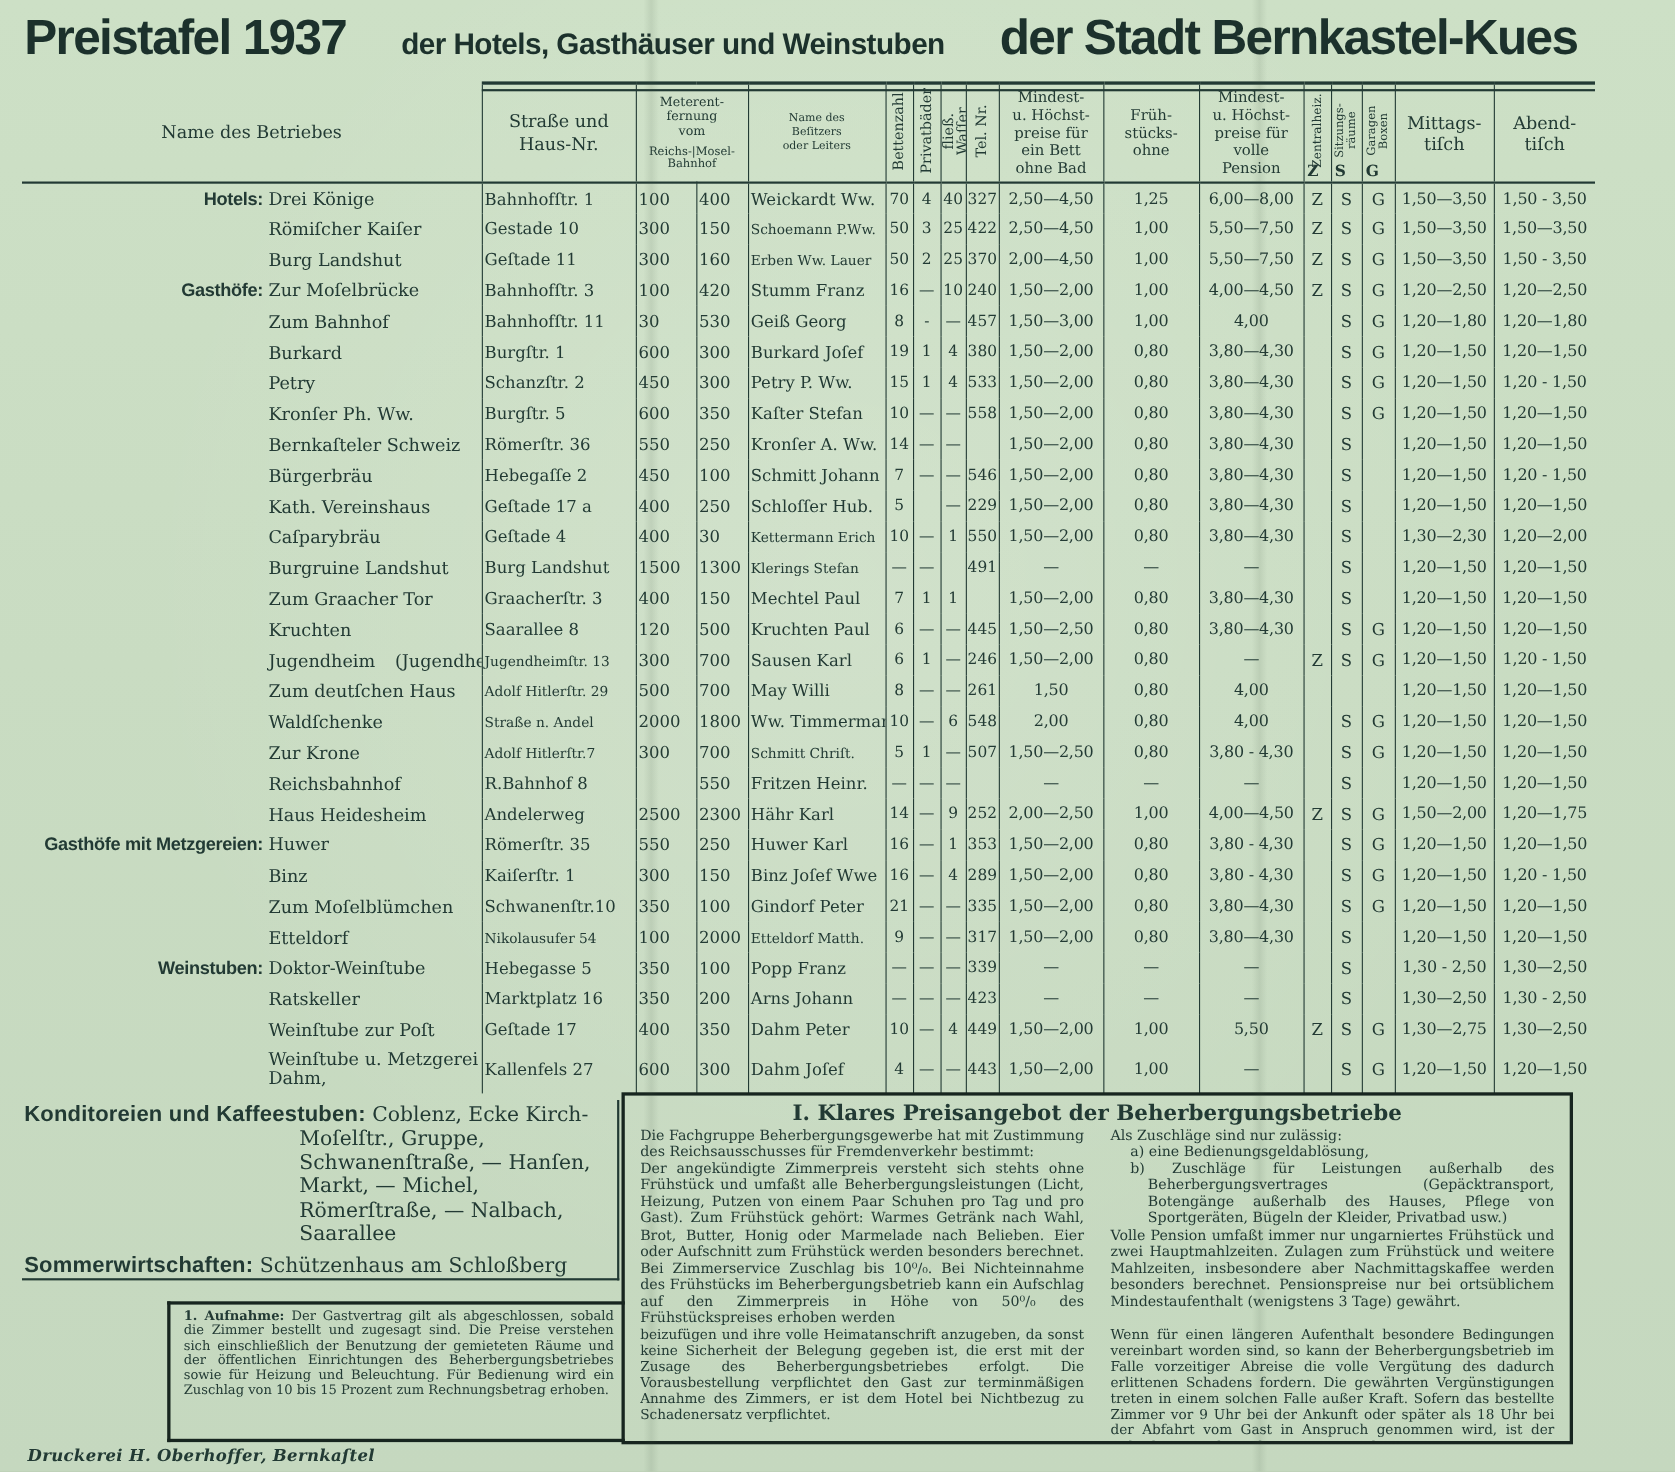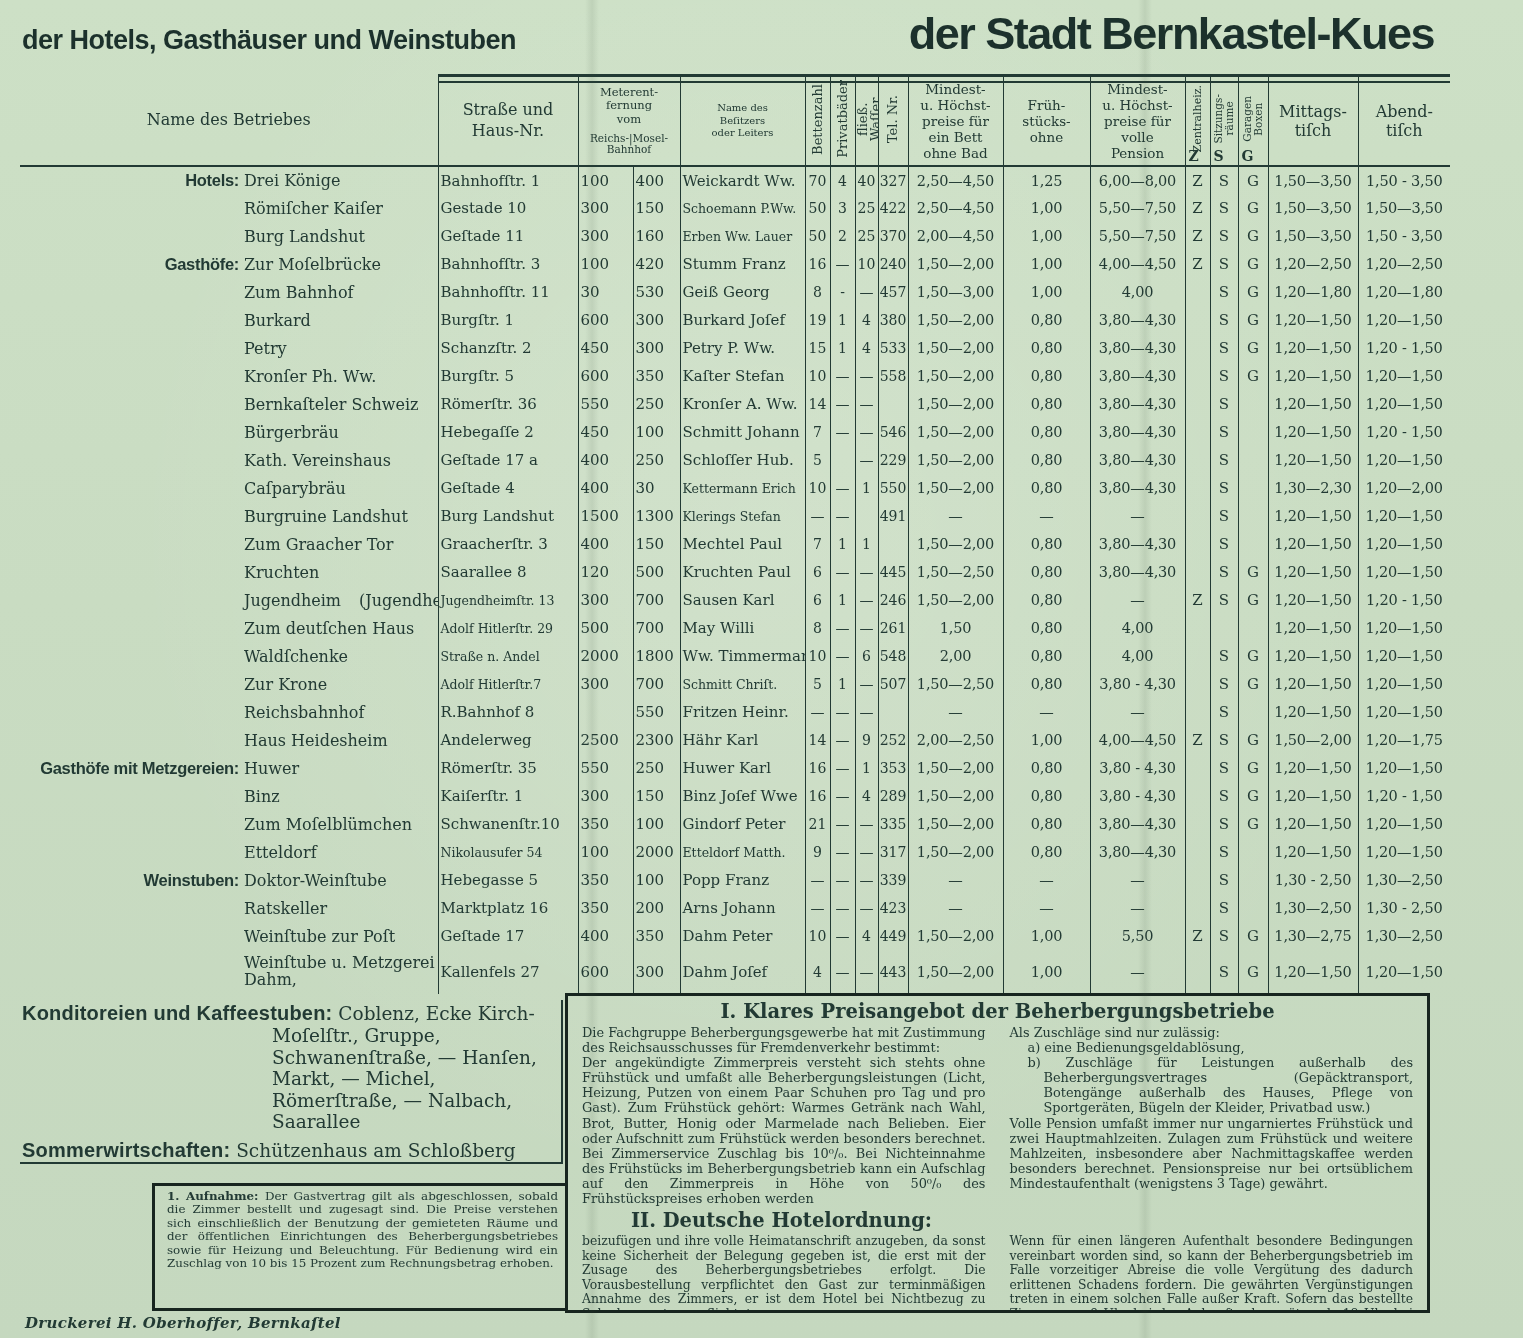--- a/index.html
+++ b/index.html
@@ -76,20 +76,21 @@
   #s2c1 p{font-size:11.9px;line-height:1.13;}
   .printer{position:absolute;left:25px;top:1314px;font-size:15px;font-weight:bold;font-style:italic;
            color:#223a34;letter-spacing:0.3px;}
 </style>
 </head>
 <body>
 
 <div class="page">
 
   <header class="title-row">
+    <span class="t1">Preistafel 1937</span>
     <span class="t2">der Hotels, Gasthäuser und Weinstuben</span>
     <span class="t3">der Stadt Bernkastel-Kues</span>
   </header>
 
   <div class="table-wrap">
     <div class="rule2"></div>
     <table>
       <colgroup>
         <col style="width:418px">
           <col style="width:140px">
@@ -732,21 +733,20 @@
           <p>Die Fachgruppe Beherbergungsgewerbe hat mit Zustimmung des Reichsausschusses für Fremdenverkehr bestimmt:</p>
           <p>Der angekündigte Zimmerpreis versteht sich stehts ohne Frühstück und umfaßt alle Beherbergungsleistungen (Licht, Heizung, Putzen von einem Paar Schuhen pro Tag und pro Gast).  Zum Frühstück gehört: Warmes Getränk nach Wahl, Brot, Butter, Honig oder Marmelade nach Belieben.  Eier oder Aufschnitt zum Frühstück werden besonders berechnet.  Bei Zimmerservice Zuschlag bis 10⁰/₀.  Bei Nichteinnahme des Frühstücks im Beherbergungsbetrieb kann ein Aufschlag auf den Zimmerpreis in Höhe von 50⁰/₀ des Frühstückspreises erhoben werden</p>
         </div>
       <div class="col" id="s1c2">
           <p>Als Zuschläge sind nur zulässig:</p>
           <p class="list">a) eine Bedienungsgeldablösung,</p>
           <p class="list">b) Zuschläge für Leistungen außerhalb des Beherbergungsvertrages (Gepäcktransport, Botengänge außerhalb des Hauses, Pflege von Sportgeräten, Bügeln der Kleider, Privatbad usw.)</p>
           <p>Volle Pension umfaßt immer nur ungarniertes Frühstück und zwei Hauptmahlzeiten.  Zulagen zum Frühstück und weitere Mahlzeiten, insbesondere aber Nachmittagskaffee werden besonders berechnet.  Pensionspreise nur bei ortsüblichem Mindestaufenthalt (wenigstens 3 Tage) gewährt.</p>
         </div>
     </div>
-    <h2 class="h2b">II. Deutsche Hotelordnung:</h2>
     <div class="cols">
       <div class="col" id="s2c2">
           <p>beizufügen und ihre volle Heimatanschrift anzugeben, da sonst keine Sicherheit der Belegung gegeben ist, die erst mit der Zusage des Beherbergungsbetriebes erfolgt.  Die Vorausbestellung verpflichtet den Gast zur terminmäßigen Annahme des Zimmers, er ist dem Hotel bei Nichtbezug zu Schadenersatz verpflichtet.</p>
         </div>
       <div class="col" id="s2c3">
           <p>Wenn für einen längeren Aufenthalt besondere Bedingungen vereinbart worden sind, so kann der Beherbergungsbetrieb im Falle vorzeitiger Abreise die volle Vergütung des dadurch erlittenen Schadens fordern.  Die gewährten Vergünstigungen treten in einem solchen Falle außer Kraft.  Sofern das bestellte Zimmer vor 9 Uhr bei der Ankunft oder später als 18 Uhr bei der Abfahrt vom Gast in Anspruch genommen wird, ist der Beherbergungsbetrieb zur Berechnung einer weiteren Uebernachtung berechtigt.</p>
         </div>
     </div>
   </div>
 

